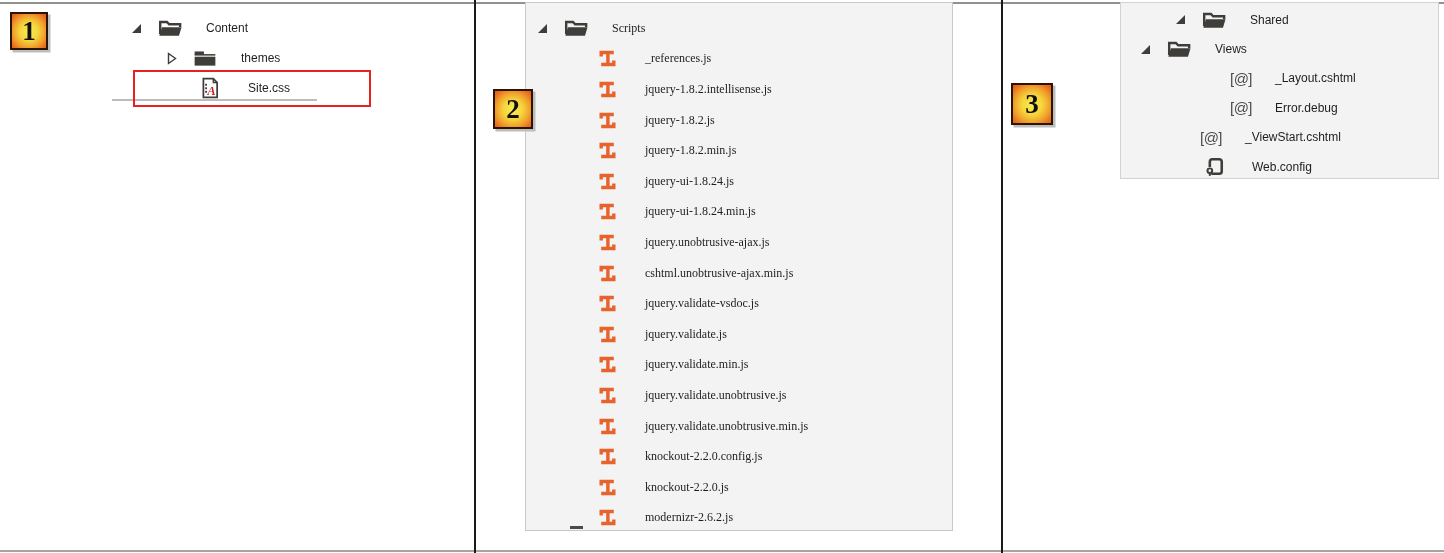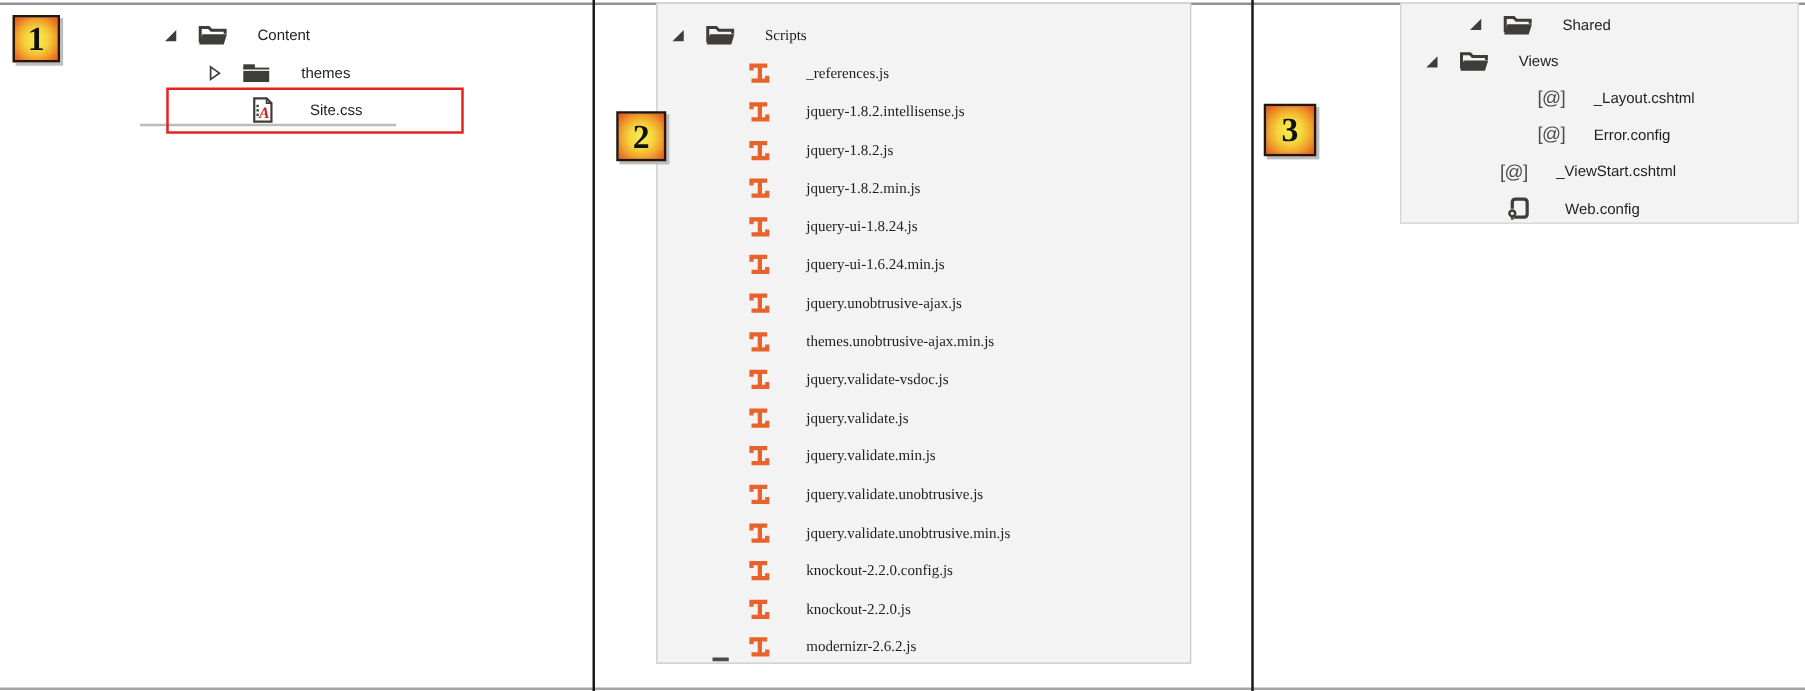--- a/index.html
+++ b/index.html
@@ -174,37 +174,37 @@
           </svg>
         </span>
         <span class="label">jquery-ui-1.8.24.js</span>
       </div>
       <div class="row" style="padding-left: 71px;">
         <span class="icon">
           <svg width="21" height="21" viewBox="0 0 16 16">
             <path d="M3.2 6.4 V3.4 H12.8 M8.3 3.4 V12.6 M12.8 9.6 V12.6 H3.2" fill="none" stroke="var(--accent-orange)" stroke-width="2.6"></path>
           </svg>
         </span>
-        <span class="label">jquery-ui-1.6.24.min.js</span>
+        <span class="label">jquery-ui-1.8.24.min.js</span>
       </div>
       <div class="row" style="padding-left: 71px;">
         <span class="icon">
           <svg width="21" height="21" viewBox="0 0 16 16">
             <path d="M3.2 6.4 V3.4 H12.8 M8.3 3.4 V12.6 M12.8 9.6 V12.6 H3.2" fill="none" stroke="var(--accent-orange)" stroke-width="2.6"></path>
           </svg>
         </span>
         <span class="label">jquery.unobtrusive-ajax.js</span>
       </div>
       <div class="row" style="padding-left: 71px;">
         <span class="icon">
           <svg width="21" height="21" viewBox="0 0 16 16">
             <path d="M3.2 6.4 V3.4 H12.8 M8.3 3.4 V12.6 M12.8 9.6 V12.6 H3.2" fill="none" stroke="var(--accent-orange)" stroke-width="2.6"></path>
           </svg>
         </span>
-        <span class="label">themes.unobtrusive-ajax.min.js</span>
+        <span class="label">cshtml.unobtrusive-ajax.min.js</span>
       </div>
       <div class="row" style="padding-left: 71px;">
         <span class="icon">
           <svg width="21" height="21" viewBox="0 0 16 16">
             <path d="M3.2 6.4 V3.4 H12.8 M8.3 3.4 V12.6 M12.8 9.6 V12.6 H3.2" fill="none" stroke="var(--accent-orange)" stroke-width="2.6"></path>
           </svg>
         </span>
         <span class="label">jquery.validate-vsdoc.js</span>
       </div>
       <div class="row" style="padding-left: 71px;">
@@ -294,21 +294,21 @@
           </svg>
         </span>
         <span class="label">Views</span>
       </div>
       <div class="row" style="padding-left: 106px;">
         <span class="icon razor">[@]</span>
         <span class="label">_Layout.cshtml</span>
       </div>
       <div class="row" style="padding-left: 106px;">
         <span class="icon razor">[@]</span>
-        <span class="label">Error.config</span>
+        <span class="label">Error.debug</span>
       </div>
       <div class="row" style="padding-left: 76px;">
         <span class="icon razor">[@]</span>
         <span class="label">_ViewStart.cshtml</span>
       </div>
       <div class="row" style="padding-left: 83px;">
         <span class="icon">
           <svg width="21" height="21" viewBox="0 0 18 18">
             <path d="M6.2 15.2 H13 Q15.2 15.2 15.2 13 V5 Q15.2 2.8 13 2.8 H7.2 Q5 2.8 5 5 V9.4" fill="none" stroke="var(--icon-dark)" stroke-width="2.2"></path>
             <circle cx="5" cy="12.6" r="2" fill="none" stroke="var(--icon-dark)" stroke-width="1.7"></circle>

